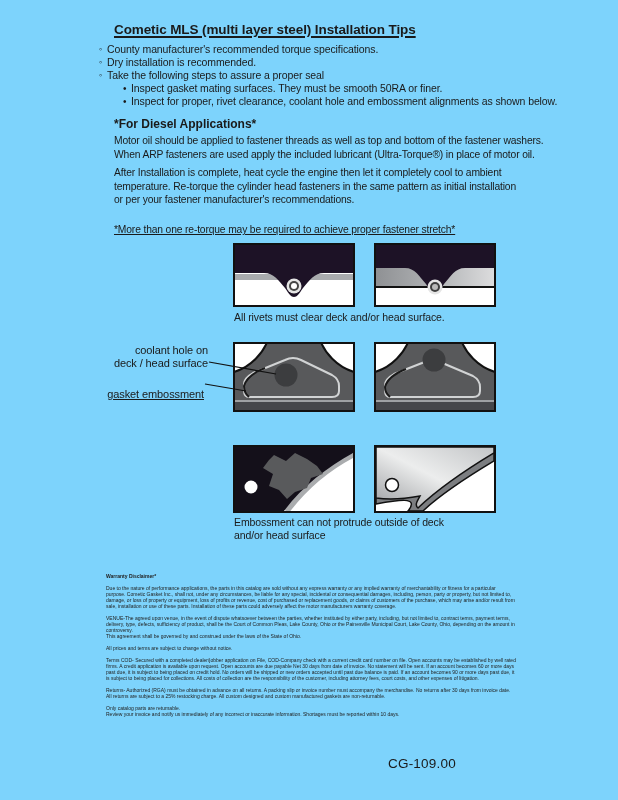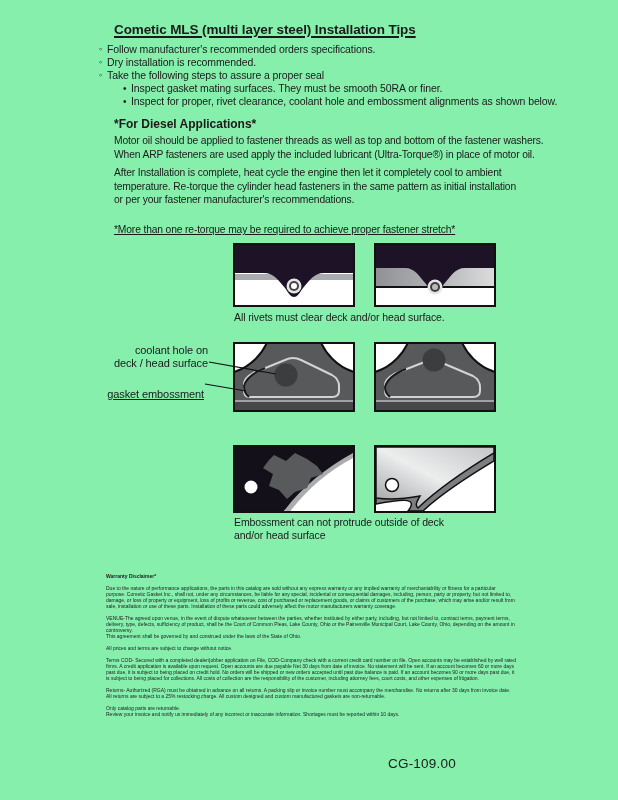--- a/index.html
+++ b/index.html
@@ -1,18 +1,18 @@
 <!DOCTYPE html>
 <html><head>
 <meta charset="utf-8">
 <style>
   * { margin:0; padding:0; box-sizing:border-box; }
   html,body { background:#e8e8e8; }
   .page {
-    position:relative; width:618px; height:800px; background:#86efac;
+    position:relative; width:618px; height:800px; background:#7dd3fc;
     font-family:"Liberation Sans", sans-serif; color:#1a1a1a; overflow:hidden;
     margin:0 auto;
   }
   .title {
     position:absolute; left:114px; top:22px;
     font-size:13.5px; font-weight:bold;
     text-decoration:underline; text-underline-offset:2px; text-decoration-thickness:1.5px;
     letter-spacing:-0.1px;
   }
   .bullets { position:absolute; left:99px; top:43px; font-size:10.5px; line-height:13px; letter-spacing:-0.1px; }
@@ -46,21 +46,21 @@
 </head>
 <body>
 
 <div class="page">
 
   <div class="title">Cometic MLS (multi layer steel) Installation Tips</div>
 
   <div class="bullets">
     <div class="row">
       <span class="b">◦</span>
-      <span>Follow manufacturer's recommended orders specifications.</span>
+      <span>County manufacturer's recommended torque specifications.</span>
     </div>
     <div class="row">
       <span class="b">◦</span>
       <span>Dry installation is recommended.</span>
     </div>
     <div class="row">
       <span class="b">◦</span>
       <span>Take the following steps to assure a proper seal</span>
     </div>
     <div class="row sub">

